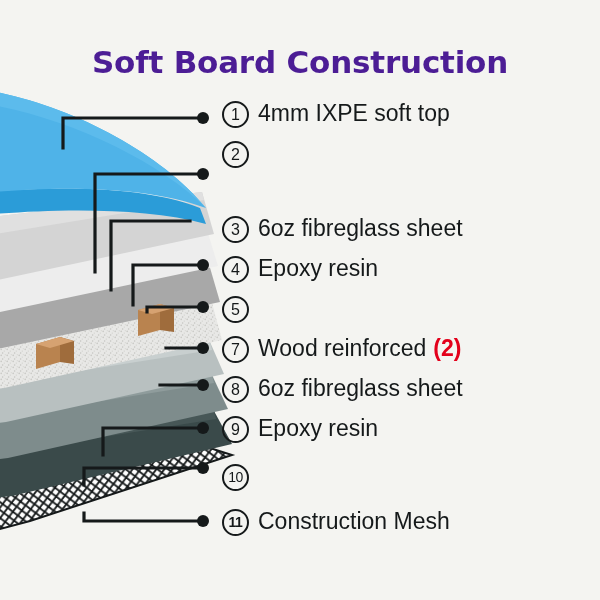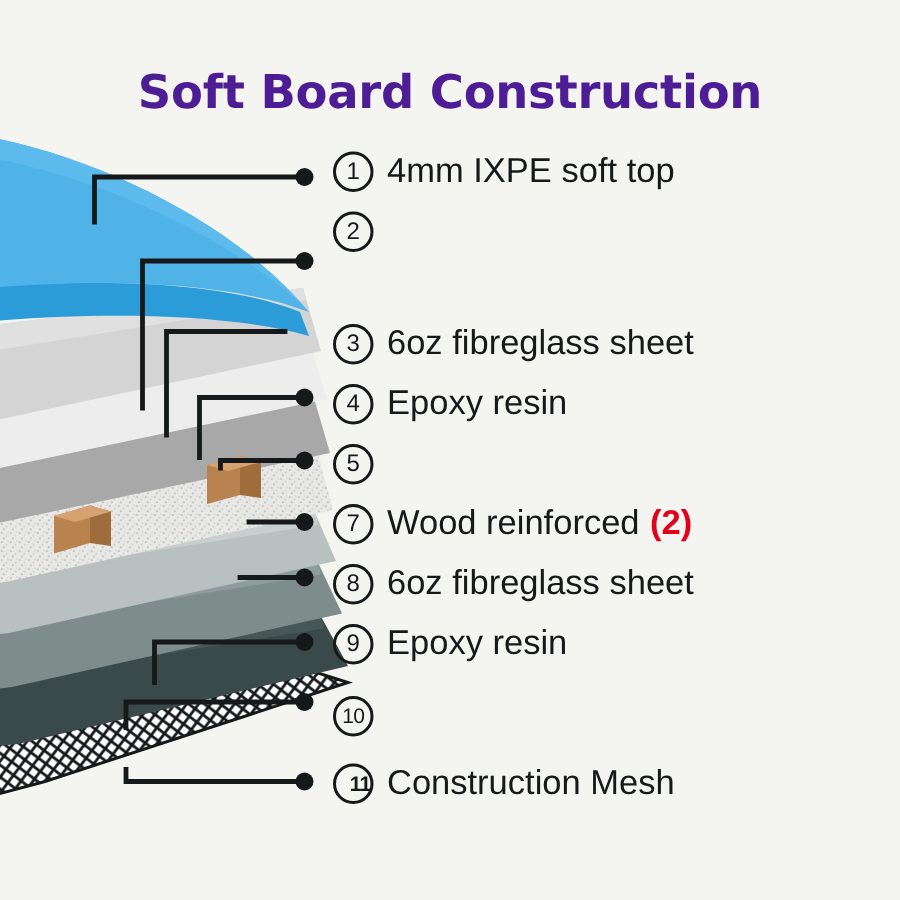--- a/index.html
+++ b/index.html
@@ -60,21 +60,20 @@
     line-height: 23px;
     text-align: center;
     margin-top: 2px;
   }
   .num-circle.wide {
     font-size: 14px;
     letter-spacing: -0.5px;
   }
   .num-circle.bold {
     font-weight: bold;
-    text-align: right;
   }
   .legend-label {
     margin-left: 9px;
     color: #15191a;
     font-family: "Liberation Sans", sans-serif;
     font-size: 23px;
     line-height: 29px;
     white-space: pre-line;
   }
   .legend-extra {

